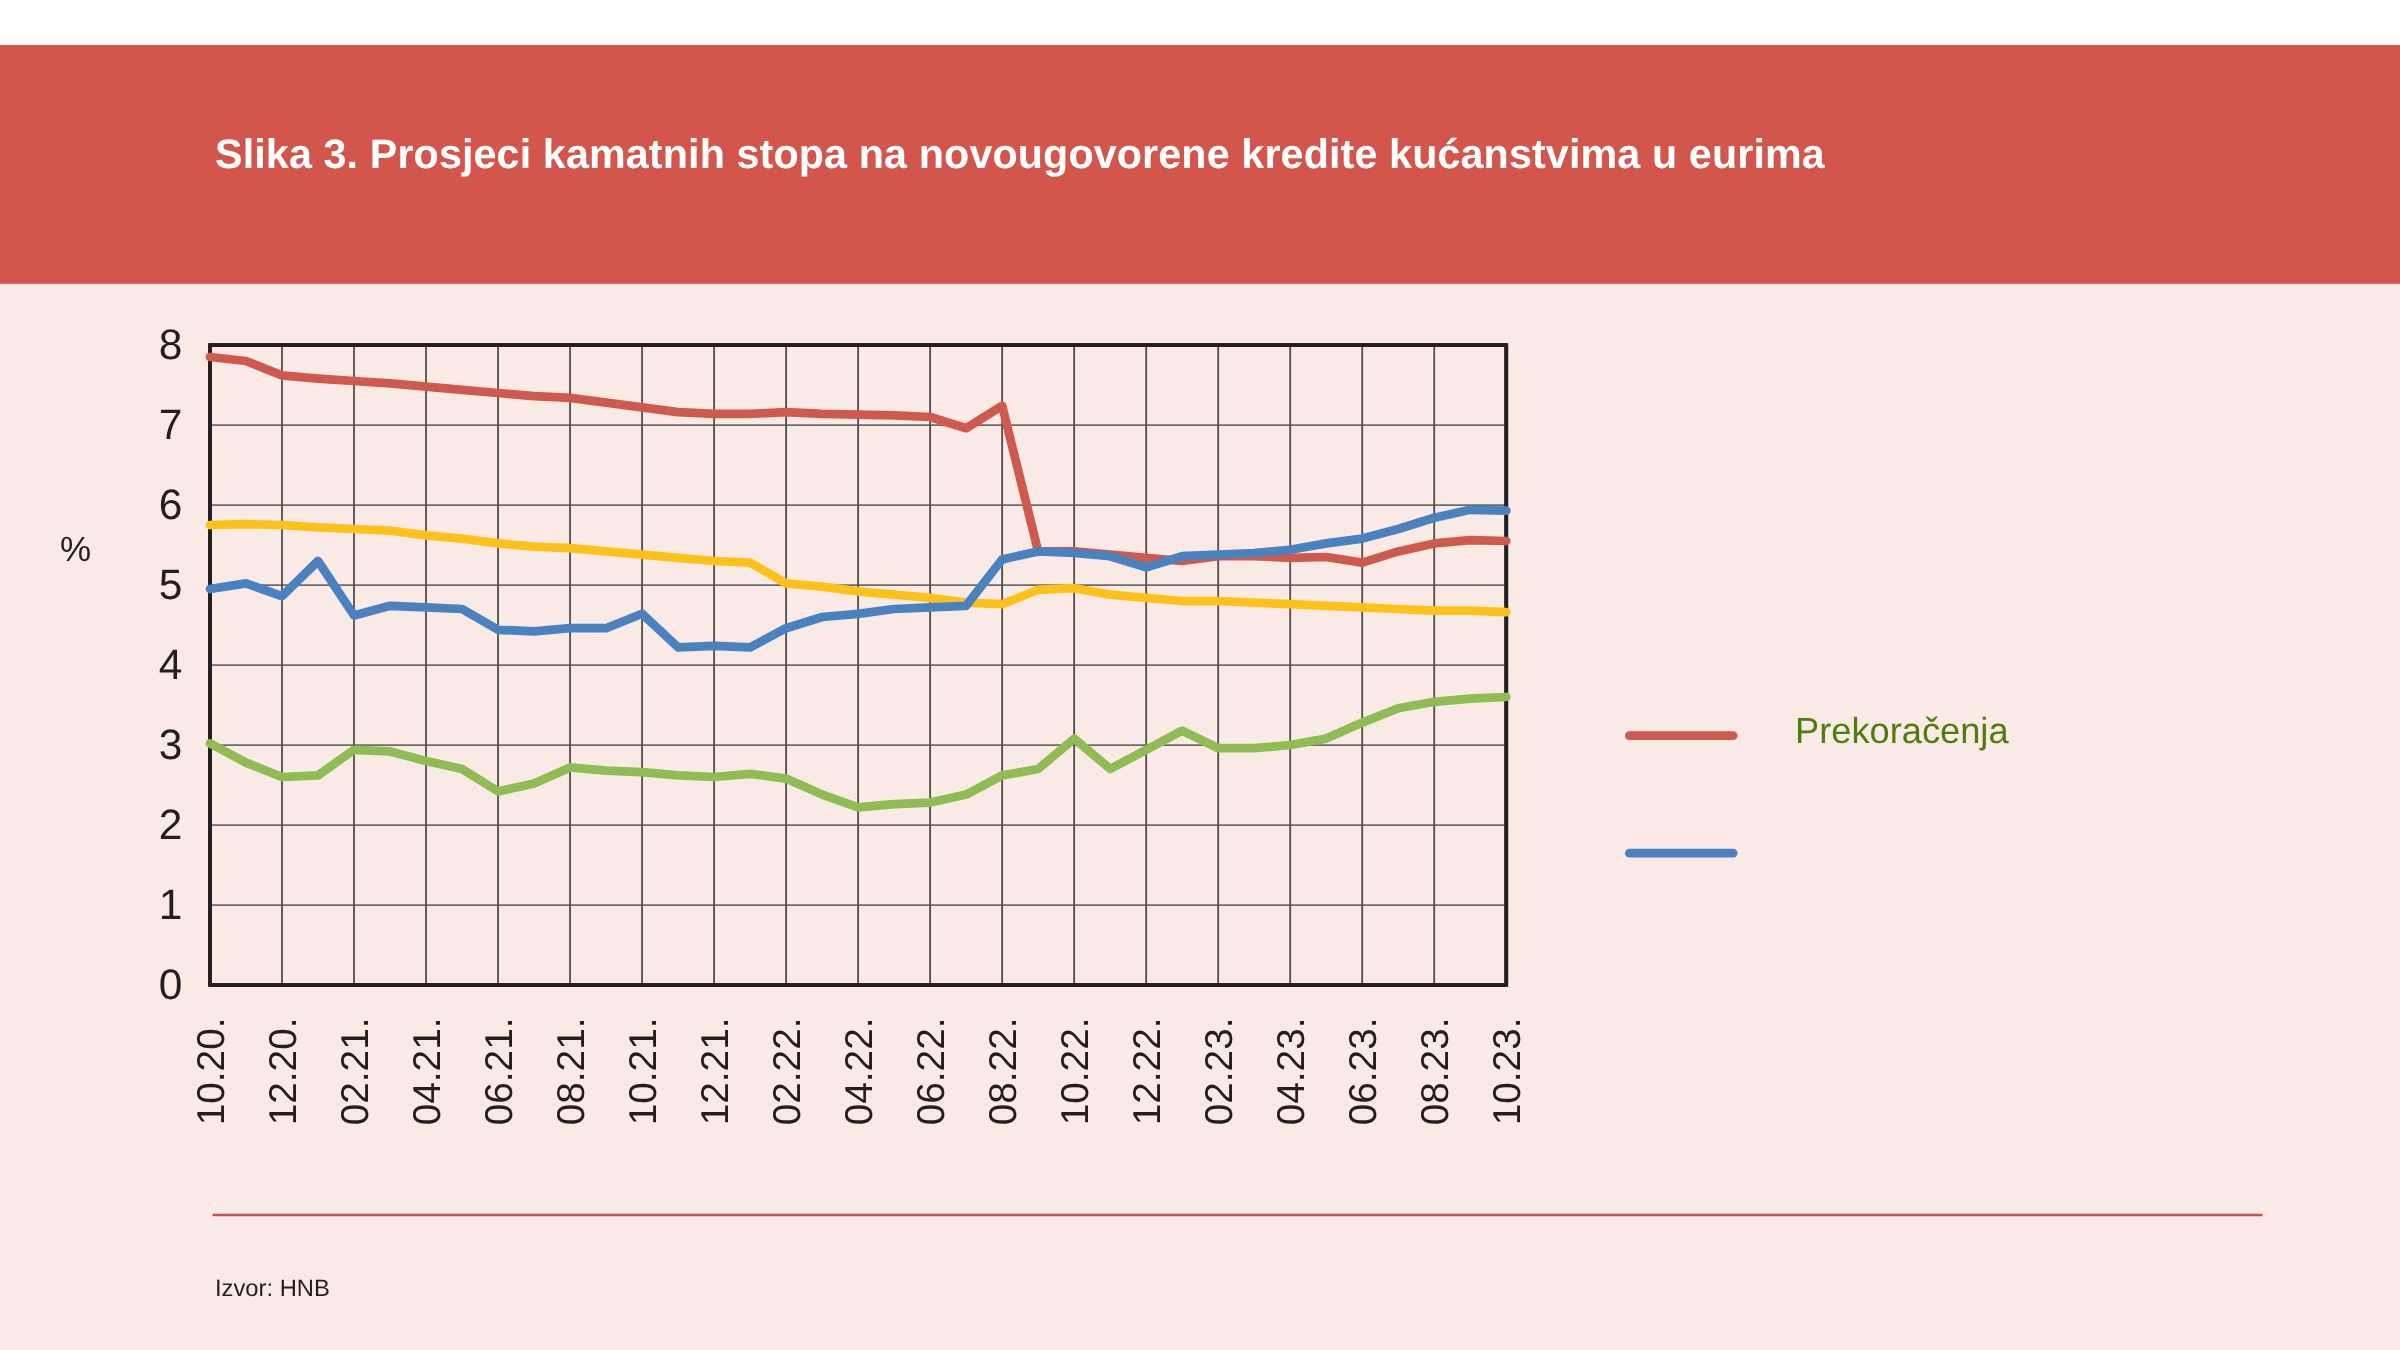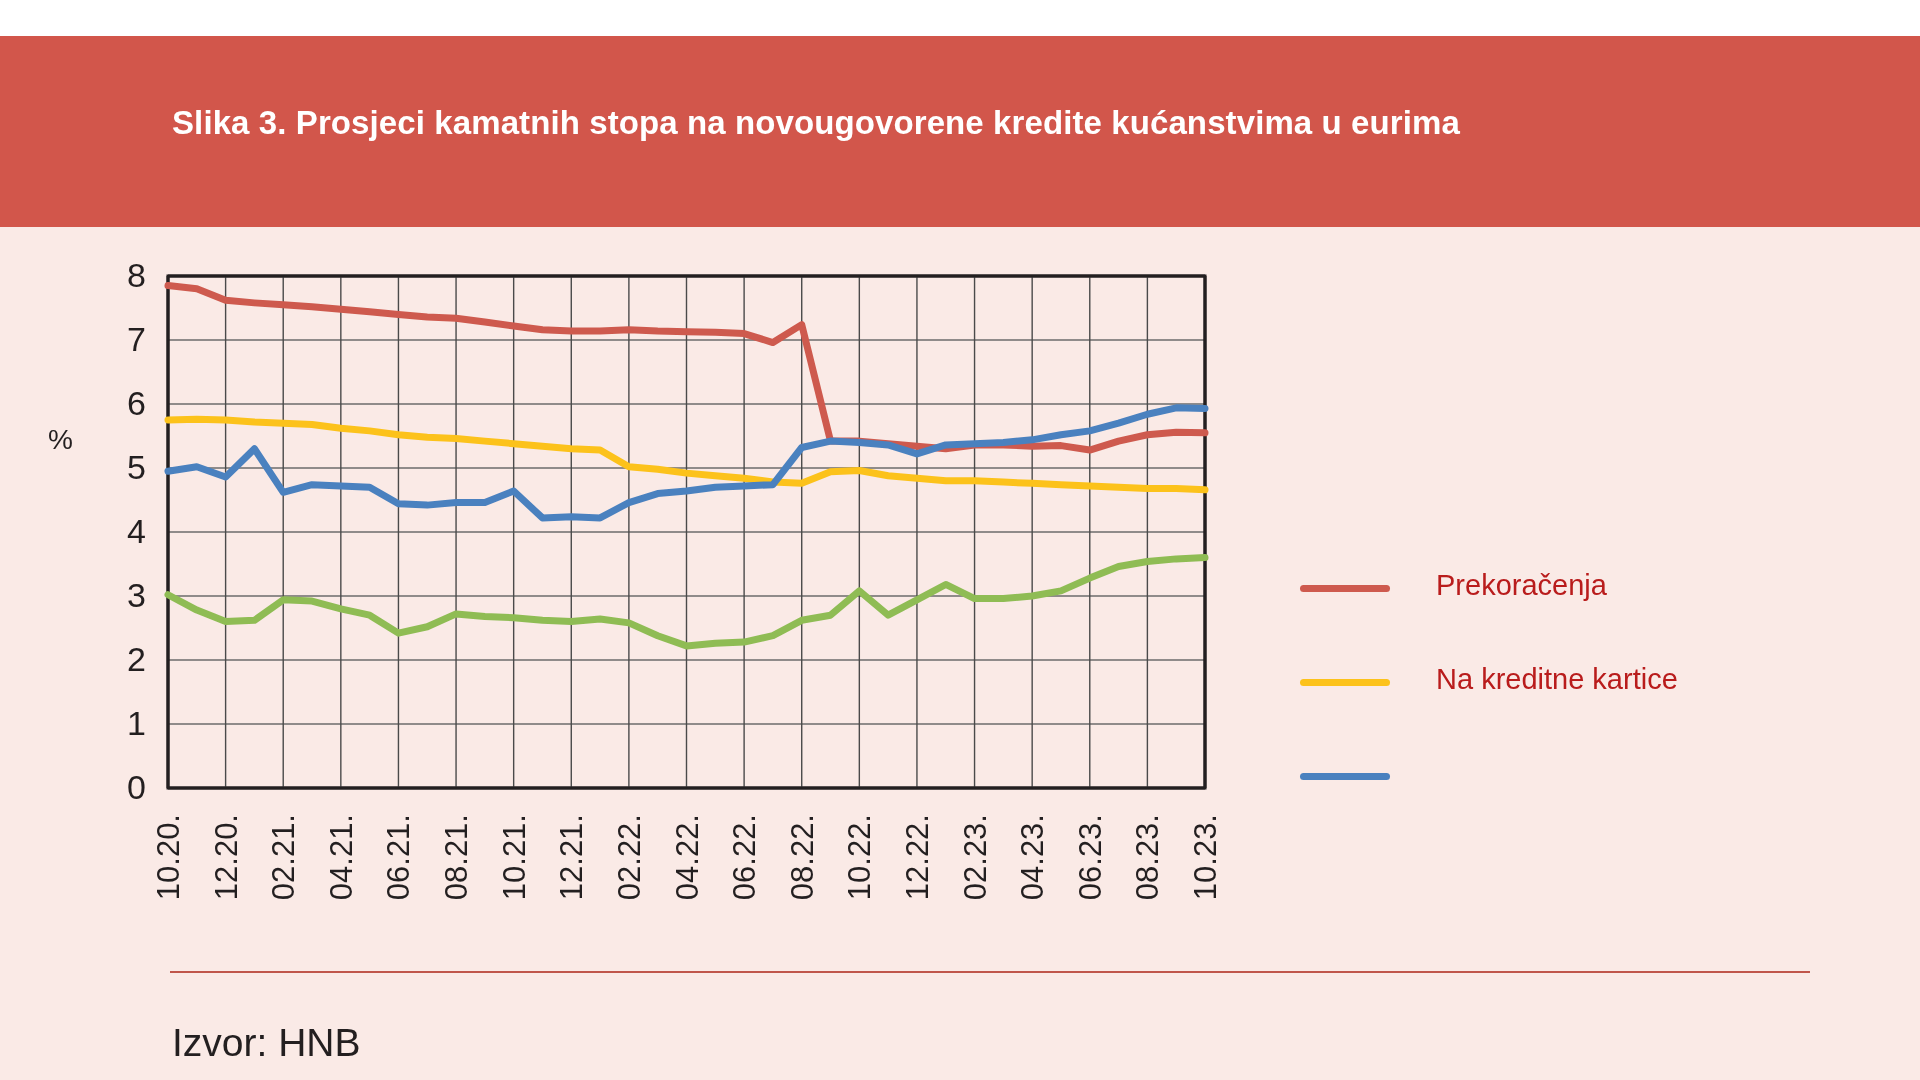--- a/index.html
+++ b/index.html
@@ -69,37 +69,37 @@
     top: 28px;
     width: 90px;
     height: 7px;
     border-radius: 3.5px;
   }
   .legend-label {
     position: absolute;
     left: 136px;
     top: 12px;
     font-size: 29px;
-    color: #b91c1c;
+    color: #4d7c0f;
     white-space: nowrap;
   }
   
   #footer-rule {
     position: absolute;
     left: 170px;
     top: 935px;
     width: 1640px;
     height: 2px;
     background: #c0564b;
   }
   #source-text {
     position: absolute;
     left: 172px;
     top: 985px;
-    font-size: 39px;
+    font-size: 19px;
     color: #231f20;
   }
 </style>
 </head>
 <body>
 
 <div id="page" style="background: rgb(250, 234, 230);">
 
   <div id="header-band" style="background: rgb(210, 86, 75);">
     <div id="header-title" style="color: rgb(255, 255, 255);">Slika 3. Prosjeci kamatnih stopa na novougovorene kredite kućanstvima u eurima</div>
@@ -178,24 +178,20 @@
         </g>
       <text id="ylabel-text" x="48" y="222" font-size="28" fill="#231f20" font-family="Liberation Sans, sans-serif">%</text>
     </svg>
 
     <div id="legend">
       <div class="legend-row">
         <span class="legend-swatch" style="background: rgb(206, 90, 78);"></span>
         <span class="legend-label">Prekoračenja</span>
       </div>
       <div class="legend-row">
-        <span class="legend-swatch" style="background: rgb(252, 194, 27);"></span>
-        <span class="legend-label">Na kreditne kartice</span>
-      </div>
-      <div class="legend-row">
         <span class="legend-swatch" style="background: rgb(74, 129, 191);"></span>
       </div>
     </div>
   </div>
 
   <div id="footer-rule" style="background: rgb(192, 86, 75);"></div>
   <div id="source-text">Izvor: HNB</div>
 
 </div>
 

